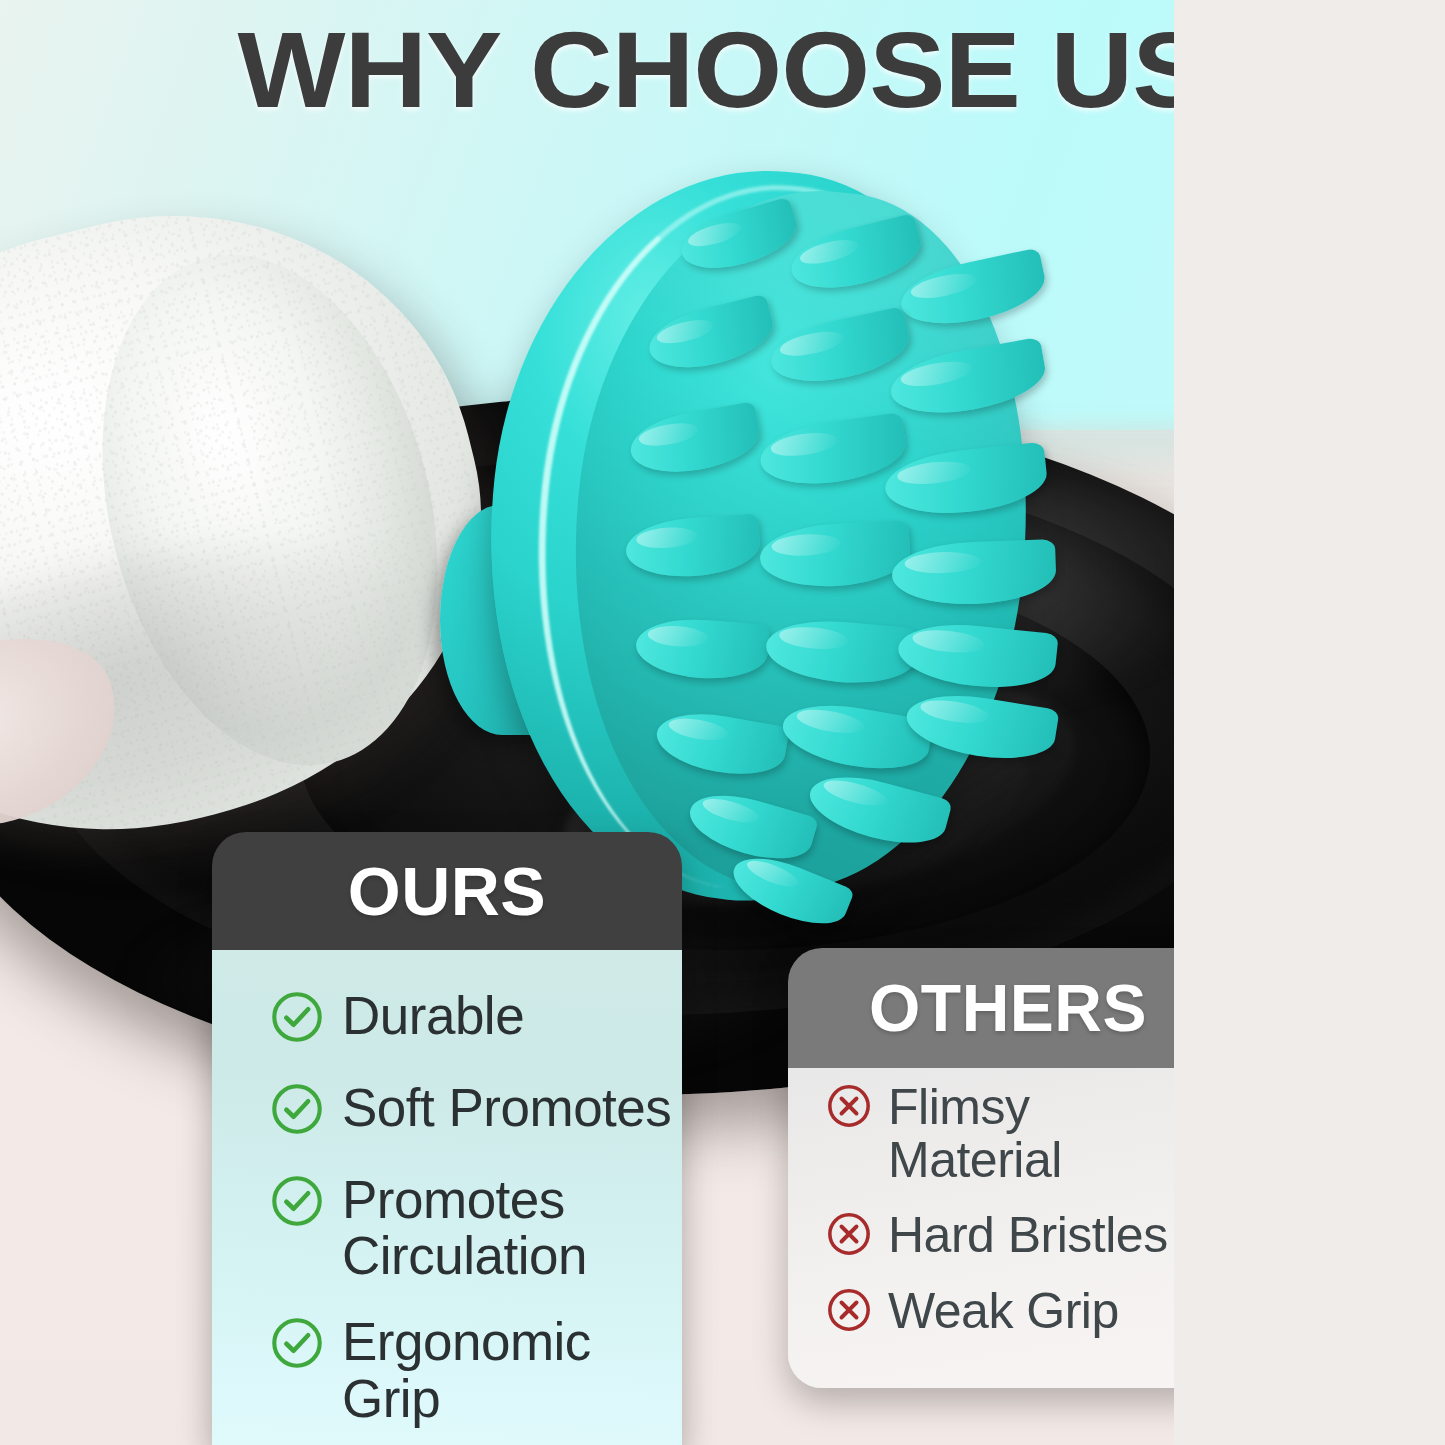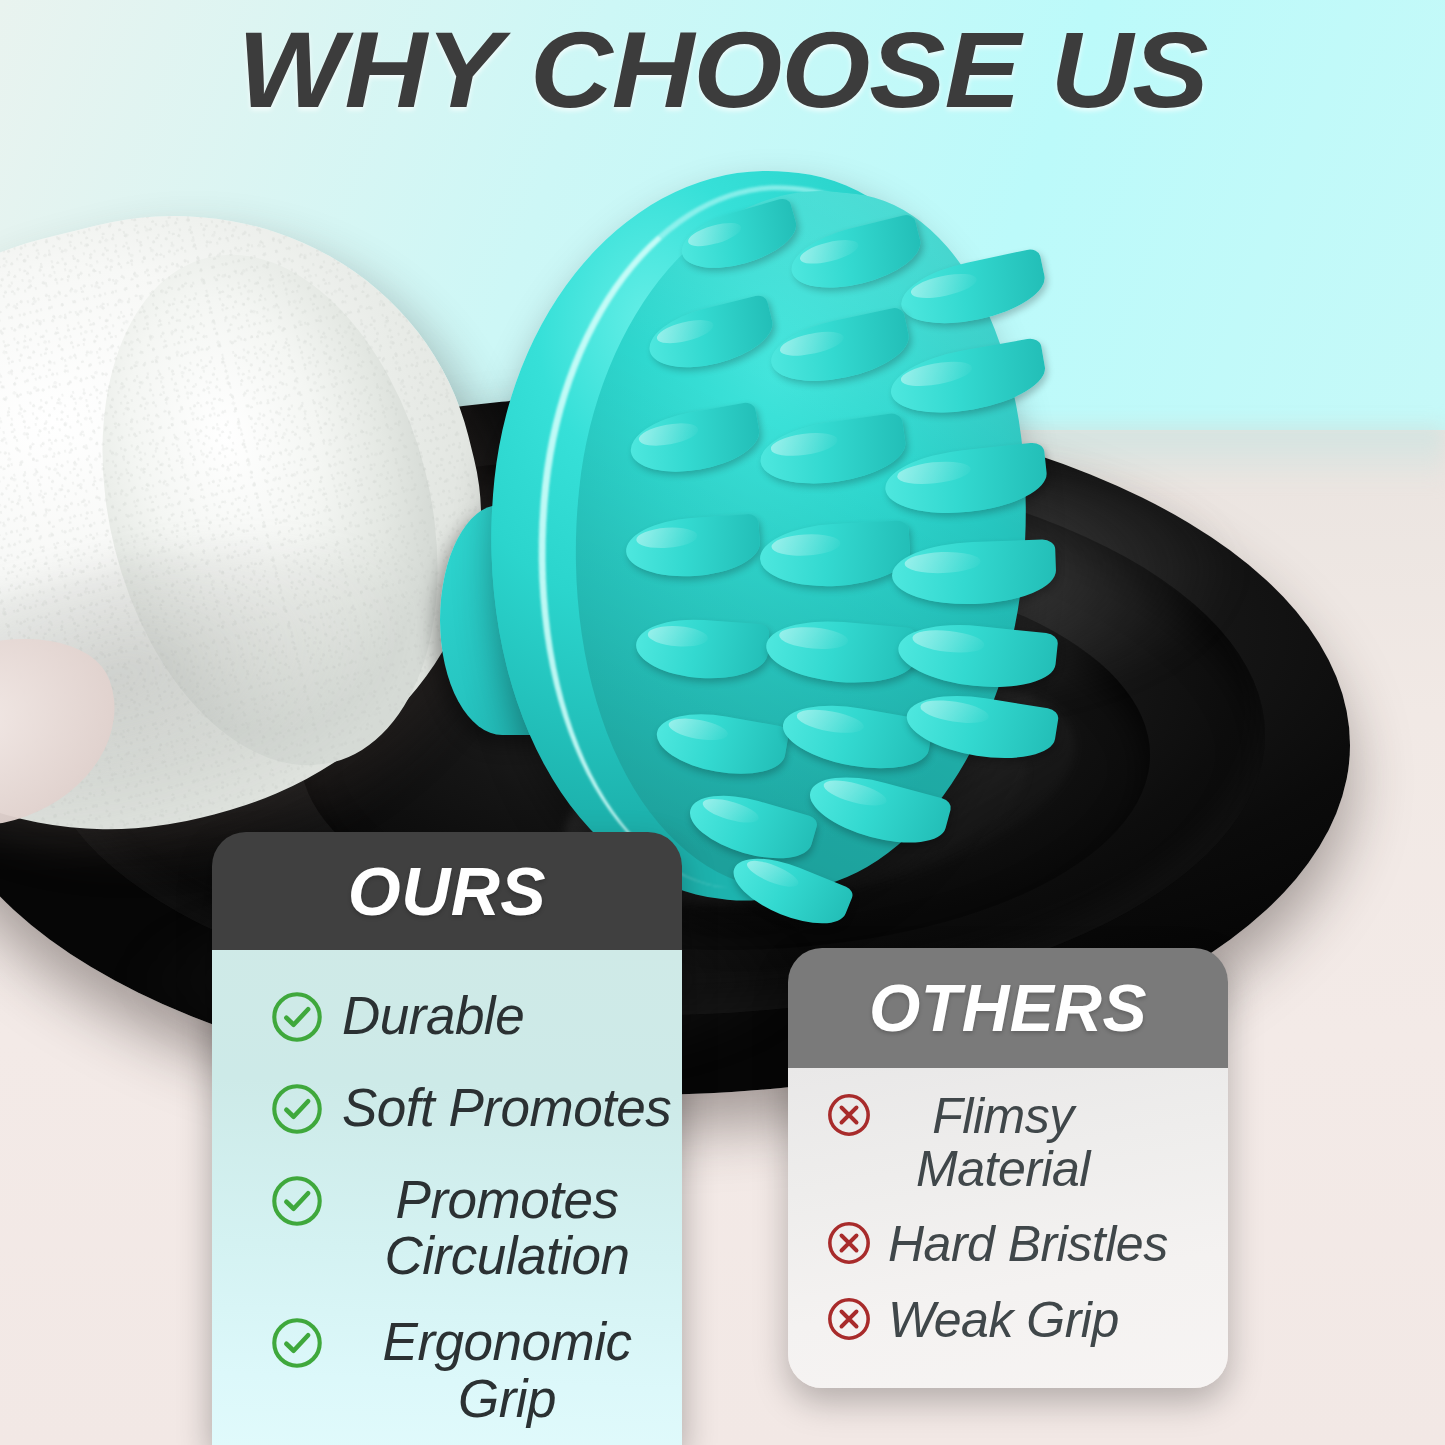--- a/index.html
+++ b/index.html
@@ -1,21 +1,21 @@
 <!DOCTYPE html>
 <html><head>
 <meta charset="utf-8">
 <style>
   html,body{margin:0;padding:0;}
   body{
     width:1445px;height:1445px;overflow:hidden;
     font-family:"Liberation Sans","DejaVu Sans",sans-serif;
     background:#f0ece9;
   }
-  #stage{position:relative;width:1445px;height:1445px;overflow:hidden;font-style:italic;}
+  #stage{position:relative;width:1174px;height:1445px;overflow:hidden;}
 
   
   .bg-base{
     position:absolute;inset:0;
     background:
       linear-gradient(175deg,#bdfafa 0%,#c9f7f3 16%,#e8f0ec 30%,#f3ece8 55%,#f2e9e6 100%);
   }
   .bg-wall{
     position:absolute;left:0;top:0;width:1445px;height:470px;
     background:linear-gradient(110deg,#e9f3ef 0%,#cdf7f6 38%,#bcfafa 68%,#c6f9f8 100%);
@@ -170,21 +170,21 @@
   }
 
   
   .card{position:absolute;overflow:hidden;}
   .card-head{
     width:100%;display:flex;align-items:center;justify-content:center;
     font-weight:bold;color:#ffffff;letter-spacing:.5px;
     text-shadow:0 2px 4px rgba(0,0,0,.22);
   }
   .card-body{display:flex;flex-direction:column;}
-  .li{display:flex;align-items:flex-start;text-align:center;}
+  .li{display:flex;align-items:flex-start;}
   .li-ico{flex:0 0 auto;display:block;}
   .li-txt{
     color:#2b3133;line-height:1.06;
     letter-spacing:-.5px;
   }
 
   
   #card-ours{
     left:212px;top:832px;width:470px;height:613px;
     border-radius:34px 34px 0 0;
@@ -207,21 +207,21 @@
     left:788px;top:948px;width:440px;height:440px;
     border-radius:34px;
     box-shadow:0 14px 34px rgba(0,0,0,.26);
   }
   #card-others .card-head{
     height:120px;background:#7a7a7a;font-size:66px;
   }
   #card-others .card-body{
     height:320px;
     background:linear-gradient(170deg,#e9e8e8 0%,#eeedec 30%,#f4f2f1 62%,#f7f4f3 100%);
-    padding:22px 0 0 36px;
+    padding:13px 0 0 36px;
     gap:22px;
   }
   #card-others .li{gap:14px;}
   #card-others .li-txt{font-size:50px;color:#40474a;}
 </style>
 </head>
 <body>
 
 <div id="stage">
 

